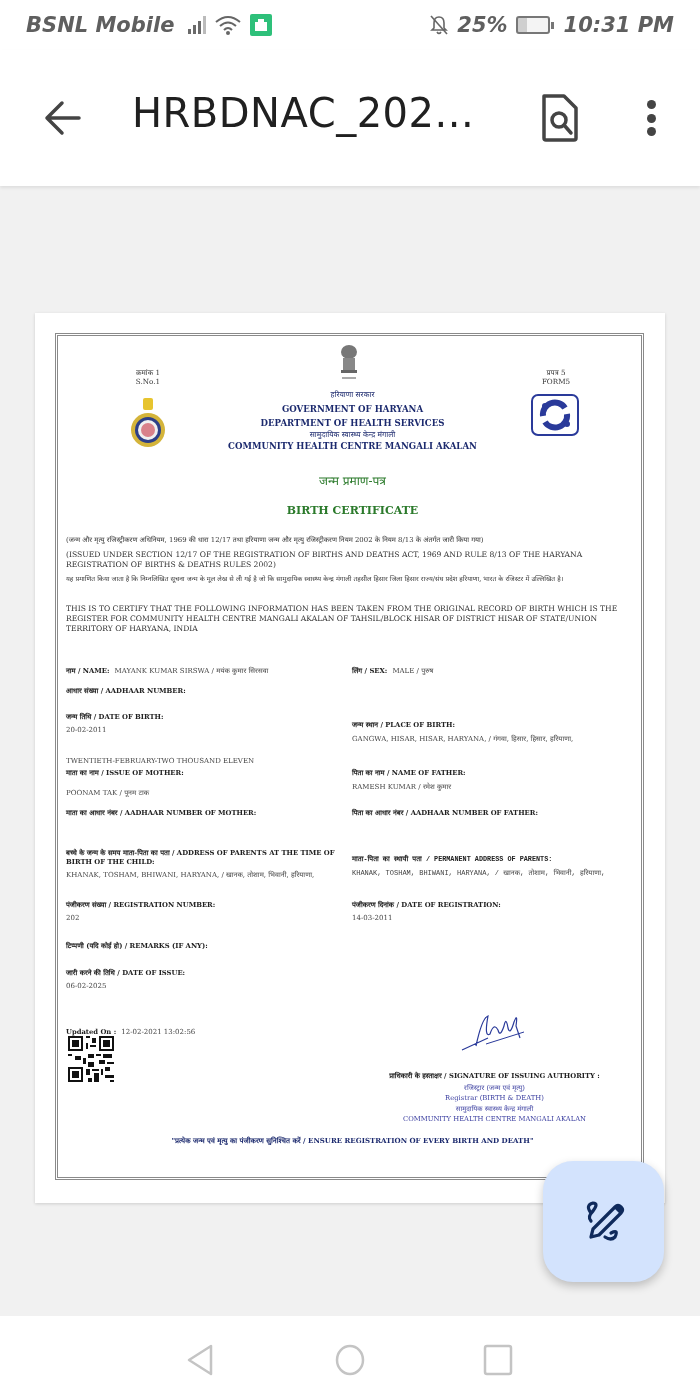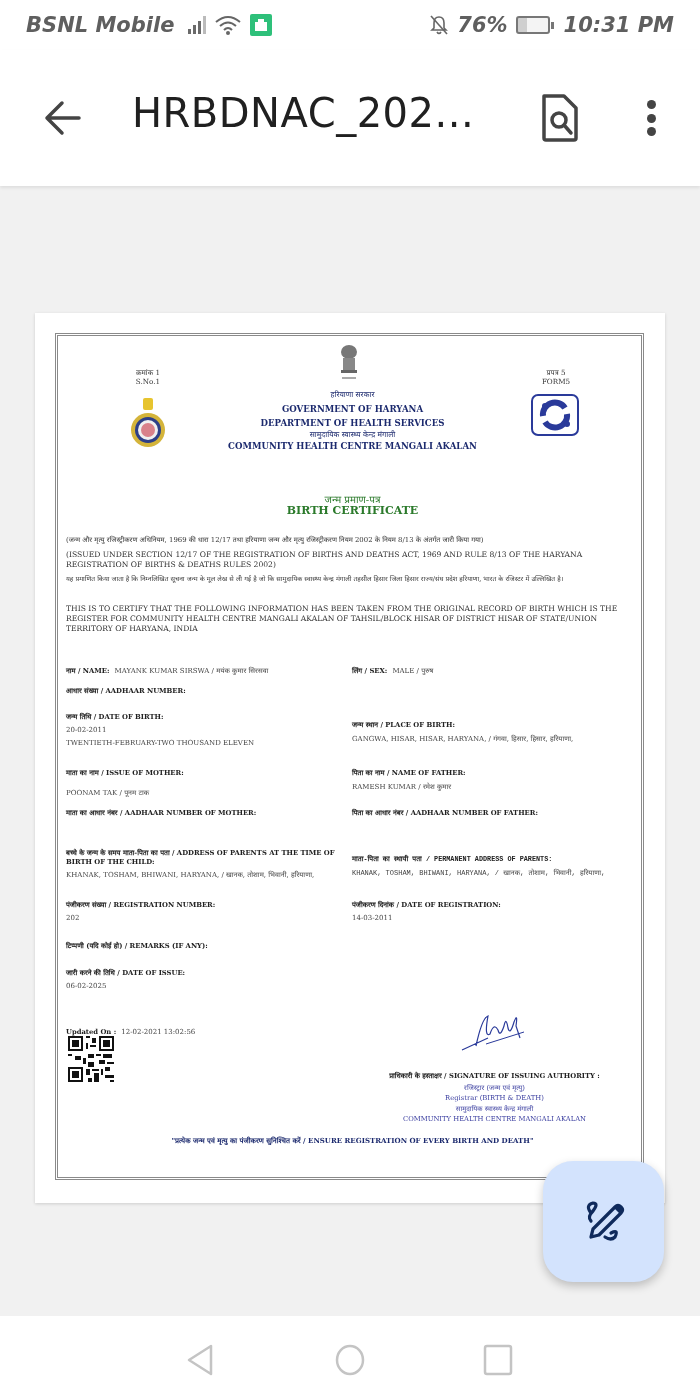--- a/index.html
+++ b/index.html
@@ -66,21 +66,21 @@
           <path d="M4 1h6v3h3v9H1V4h3z" fill="#fff"></path>
         </svg>
     </span>
   </div>
   <div class="status-right">
     <svg width="20" height="22" viewBox="0 0 20 22">
         <path d="M10 3 C6 3 5 6 5 9 L5 14 L3 16 L17 16 L15 14 L15 9 C15 6 14 3 10 3 Z" stroke="#666" stroke-width="1.6" fill="none"></path>
         <path d="M8 18 Q10 21 12 18" stroke="#666" stroke-width="1.6" fill="none"></path>
         <line x1="2" y1="2" x2="18" y2="20" stroke="#666" stroke-width="1.6"></line>
       </svg>
-    <span>76%</span>
+    <span>25%</span>
     <span class="battery"></span>
     <span style="margin-left:6px">10:31 PM</span>
   </div>
 </div>
 
 <div class="app-bar">
   <div class="back-btn">
     <svg width="40" height="36" viewBox="0 0 40 36">
         <path d="M20 3 L5 18 L20 33 M5 18 L37 18" stroke="#444" stroke-width="3.5" fill="none" stroke-linecap="round" stroke-linejoin="round"></path>
       </svg>
@@ -140,21 +140,21 @@
     <div class="abs" style="left:473px; top:58px;">
       <svg width="48" height="42" viewBox="0 0 48 42">
           <rect x="1" y="1" width="46" height="40" rx="6" fill="#fff" stroke="#2a3a9a" stroke-width="2"></rect>
           <path d="M12 22 A12 12 0 0 1 34 14" stroke="#2a3a9a" stroke-width="6" fill="none"></path>
           <path d="M36 20 A12 12 0 0 1 14 28" stroke="#2a3a9a" stroke-width="6" fill="none"></path>
           <circle cx="14" cy="12" r="3" fill="#2a3a9a"></circle>
           <circle cx="36" cy="30" r="3" fill="#2a3a9a"></circle>
         </svg>
     </div>
 
-    <div class="abs center green" style="left:0; top:156px; width:589px; font-size:10px;">जन्म प्रमाण-पत्र</div>
+    <div class="abs center green" style="left:0; top:136px; width:589px; font-size:12px;">जन्म प्रमाण-पत्र</div>
     <div class="abs center green" style="left:0; top:168px; width:589px; font-size:11px; font-weight:bold;">BIRTH CERTIFICATE</div>
 
     <div class="abs para" style="left:8px; top:199px; width:575px; font-size:6.9px;">(जन्म और मृत्यु रजिस्ट्रीकरण अधिनियम, 1969 की धारा 12/17 तथा हरियाणा जन्म और मृत्यु रजिस्ट्रीकरण नियम 2002 के नियम 8/13 के अंतर्गत जारी किया गया)</div>
     <div class="abs para" style="left:8px; top:214px; width:575px;">(ISSUED UNDER SECTION 12/17 OF THE REGISTRATION OF BIRTHS AND DEATHS ACT, 1969 AND RULE 8/13 OF THE HARYANA REGISTRATION OF BIRTHS &amp; DEATHS RULES 2002)</div>
     <div class="abs para" style="left:8px; top:238px; width:575px; font-size:6.6px;">यह प्रमाणित किया जाता है कि निम्नलिखित सूचना जन्म के मूल लेख से ली गई है जो कि सामुदायिक स्वास्थ्य केन्द्र मंगाली तहसील हिसार जिला हिसार राज्य/संघ प्रदेश हरियाणा, भारत के रजिस्टर में उल्लिखित है।</div>
     <div class="abs para" style="left:8px; top:268px; width:575px;">THIS IS TO CERTIFY THAT THE FOLLOWING INFORMATION HAS BEEN TAKEN FROM THE ORIGINAL RECORD OF BIRTH WHICH IS THE REGISTER FOR COMMUNITY HEALTH CENTRE MANGALI AKALAN OF TAHSIL/BLOCK HISAR OF DISTRICT HISAR OF STATE/UNION TERRITORY OF HARYANA, INDIA</div>
 
     <div class="abs" style="left:8px; top:322px; width:280px;">
       <span class="label">नाम / NAME:</span>
       <span class="val">MAYANK KUMAR SIRSWA / मयंक कुमार सिरसवा</span>
@@ -162,21 +162,21 @@
     <div class="abs" style="left:294px; top:322px; width:280px;">
       <span class="label">लिंग / SEX:</span>
       <span class="val">MALE / पुरुष</span>
     </div>
 
     <div class="abs label" style="left:8px; top:350px;">आधार संख्या / AADHAAR NUMBER:</div>
 
     <div class="abs" style="left:8px; top:376px; width:280px;">
       <div class="label">जन्म तिथि / DATE OF BIRTH:</div>
       <div class="val" style="margin-top:5px;">20-02-2011</div>
-      <div class="val" style="margin-top:5px;">TWENTIETH-FEBRUARY-TWO THOUSAND ELEVEN</div>
+      <div class="val" style="margin-top:23px;">TWENTIETH-FEBRUARY-TWO THOUSAND ELEVEN</div>
     </div>
     <div class="abs" style="left:294px; top:384px; width:285px;">
       <div class="label">जन्म स्थान / PLACE OF BIRTH:</div>
       <div class="val" style="margin-top:5px;">GANGWA, HISAR, HISAR, HARYANA, / गंगवा, हिसार, हिसार, हरियाणा,</div>
     </div>
 
     <div class="abs" style="left:8px; top:432px; width:280px;">
       <div class="label">माता का नाम / ISSUE OF MOTHER:</div>
       <div class="val" style="margin-top:11px;">POONAM TAK / पूनम टाक</div>
     </div>

